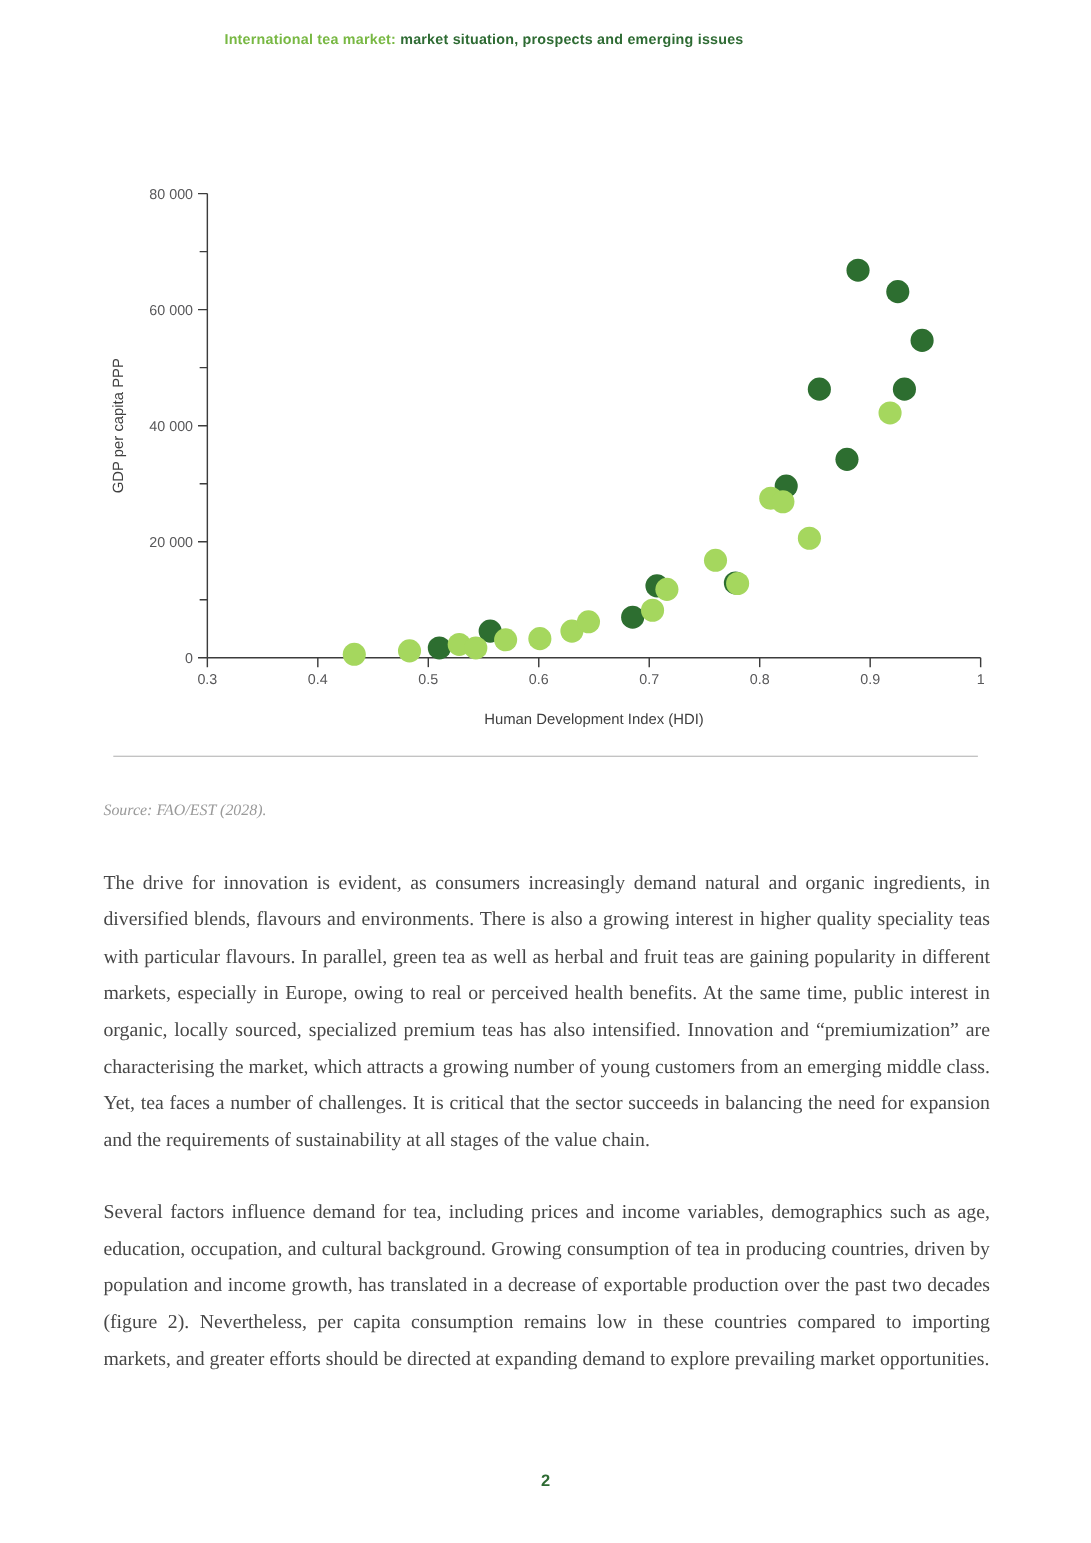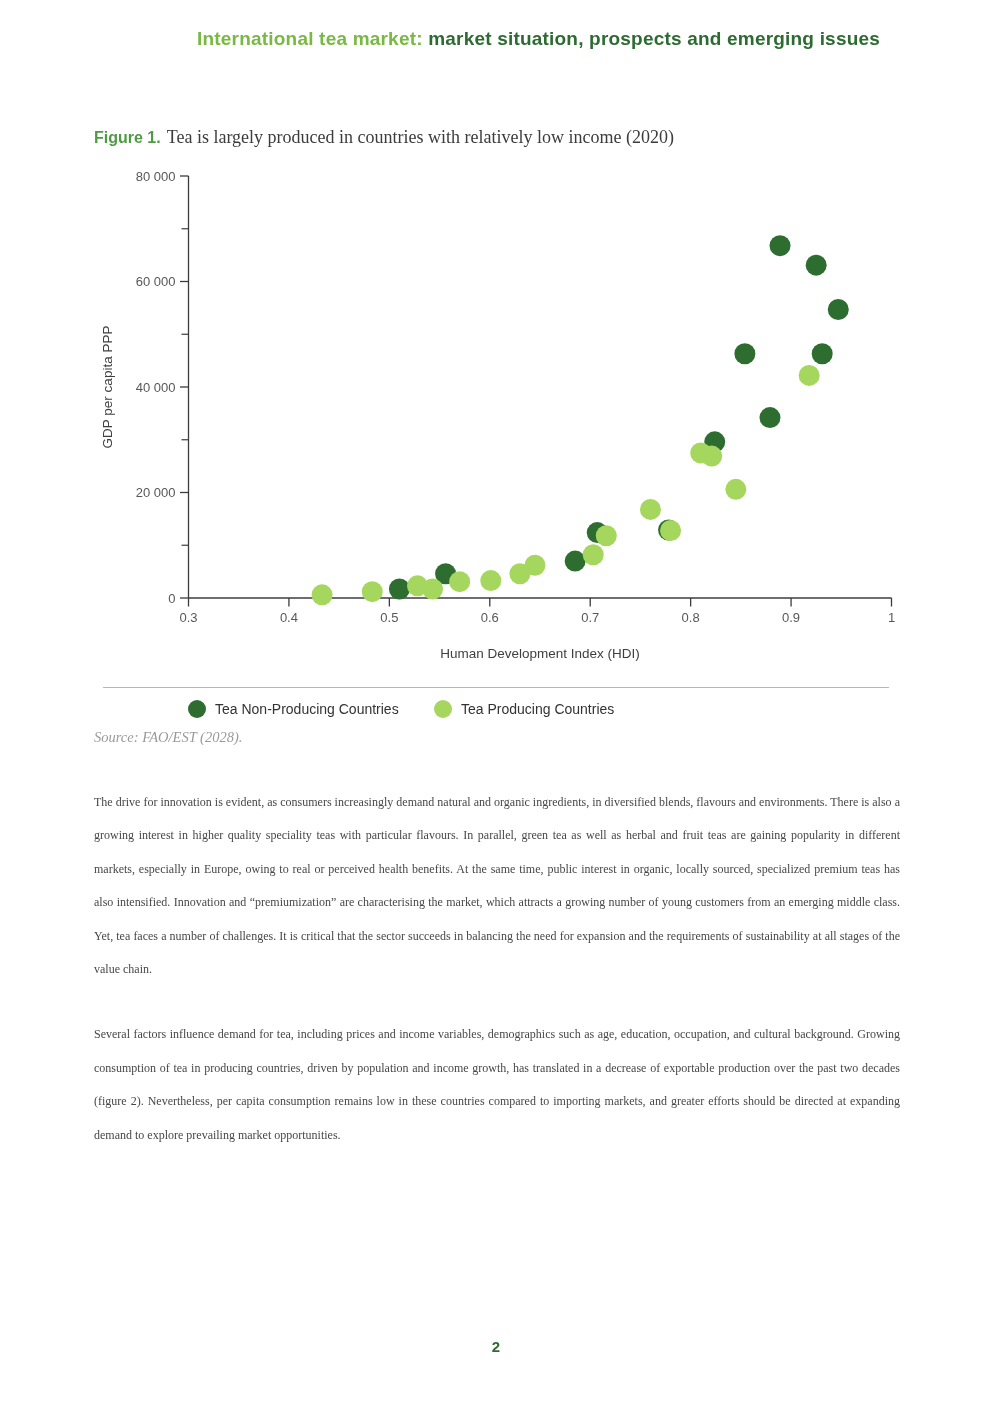--- a/index.html
+++ b/index.html
@@ -2,22 +2,22 @@
 <html><head>
 <meta charset="utf-8">
 <style>
   html,body{margin:0;padding:0;background:#e8e8e8;}
   .page{
     position:relative;width:992px;height:1403px;margin:0 auto;
     background:#ffffff;overflow:hidden;
     font-family:"Liberation Sans",sans-serif;
   }
   .running-head{
-    position:absolute;top:28px;left:0;width:880px;text-align:right;
-    font-size:19px;font-weight:bold;letter-spacing:.2px;
+    position:absolute;top:28px;left:0;width:880px;text-align:center;
+    font-size:13px;font-weight:bold;letter-spacing:.2px;
   }
   .running-head .brand{color:#78b843;}
   .running-head .rest{color:#2e6b33;}
   .fig-caption{
     position:absolute;top:127px;left:94px;width:810px;
     font-size:18px;color:#3c3c3c;
   }
   .fig-caption .fig-label{
     font-family:"Liberation Sans",sans-serif;font-weight:bold;
     font-size:16px;color:#4f9a44;margin-right:6px;
@@ -32,41 +32,38 @@
   .legend-item.second{left:434px;}
   .legend-dot{width:18px;height:18px;border-radius:50%;display:inline-block;}
   .legend-label{font-size:14px;color:#333333;}
   .source-note{
     position:absolute;top:729px;left:94px;
     font-family:"Liberation Serif",serif;font-style:italic;
     font-size:14.5px;color:#9a9a9a;
   }
   .body-text{
     position:absolute;top:786px;left:94px;width:806px;
-    font-family:"Liberation Serif",serif;font-size:12px;color:#474747;
+    font-family:"Liberation Serif",serif;font-size:18px;color:#474747;
     line-height:33.4px;text-align:justify;
   }
   .body-text p{margin:0 0 32px 0;}
   .page-number{
     position:absolute;top:1338px;left:0;width:992px;text-align:center;
     font-size:15px;font-weight:bold;color:#2e6b33;
   }
 </style>
 </head>
 <body>
 
 <div class="page">
 
   <div class="running-head">
     <span class="brand">International tea market:</span><span class="rest"> market situation, prospects and emerging issues</span>
   </div>
 
-  <div class="fig-caption">
-    <span class="fig-label">Figure 1.</span><span class="fig-text">Tea is largely produced in countries with relatively low income (2020)</span>
-  </div>
 
   <div class="chart-wrap">
     <svg id="chart-svg" width="810" height="530" viewBox="0 0 810 530">
         <line x1="96.5" y1="16" x2="96.5" y2="438" stroke="#3c3c3c" stroke-width="1.3"></line>
         <line x1="96.5" y1="438" x2="799.5" y2="438" stroke="#3c3c3c" stroke-width="1.3"></line>
         <line x1="88" y1="438" x2="96.5" y2="438" stroke="#3c3c3c" stroke-width="1.3"></line>
         <text x="83.5" y="442.5" text-anchor="end" font-size="13" fill="#58585a">0</text>
         <line x1="88" y1="332.5" x2="96.5" y2="332.5" stroke="#3c3c3c" stroke-width="1.3"></line>
         <text x="83.5" y="337" text-anchor="end" font-size="13" fill="#58585a">20 000</text>
         <line x1="88" y1="227" x2="96.5" y2="227" stroke="#3c3c3c" stroke-width="1.3"></line>
@@ -123,30 +120,20 @@
         <circle cx="578.5571428571429" cy="370.48" r="10.5" fill="#a5d75e"></circle>
         <circle cx="608.6857142857143" cy="292.9375" r="10.5" fill="#a5d75e"></circle>
         <circle cx="619.7328571428571" cy="296.10249999999996" r="10.5" fill="#a5d75e"></circle>
         <circle cx="643.8357142857142" cy="329.335" r="10.5" fill="#a5d75e"></circle>
         <circle cx="717.1485714285716" cy="215.395" r="10.5" fill="#a5d75e"></circle>
       </svg>
   </div>
 
   <div class="divider"></div>
 
-  <div class="legend">
-    <div class="legend-item first">
-      <span class="legend-dot" style="background: rgb(45, 110, 48);"></span>
-      <span class="legend-label">Tea Non-Producing Countries</span>
-    </div>
-    <div class="legend-item second">
-      <span class="legend-dot" style="background: rgb(165, 215, 94);"></span>
-      <span class="legend-label">Tea Producing Countries</span>
-    </div>
-  </div>
 
   <div class="source-note">Source: FAO/EST (2028).</div>
 
   <div class="body-text">
     <p>The drive for innovation is evident, as consumers increasingly demand natural and organic ingredients, in diversified blends, flavours and environments. There is also a growing interest in higher quality speciality teas with particular flavours. In parallel, green tea as well as herbal and fruit teas are gaining popularity in different markets, especially in Europe, owing to real or perceived health benefits. At the same time, public interest in organic, locally sourced, specialized premium teas has also intensified. Innovation and “premiumization” are characterising the market, which attracts a growing number of young customers from an emerging middle class. Yet, tea faces a number of challenges. It is critical that the sector succeeds in balancing the need for expansion and the requirements of sustainability at all stages of the value chain.</p>
     <p>Several factors influence demand for tea, including prices and income variables, demographics such as age, education, occupation, and cultural background. Growing consumption of tea in producing countries, driven by population and income growth, has translated in a decrease of exportable production over the past two decades (figure 2). Nevertheless, per capita consumption remains low in these countries compared to importing markets, and greater efforts should be directed at expanding demand to explore prevailing market opportunities.</p>
   </div>
 
   <div class="page-number">2</div>
 

